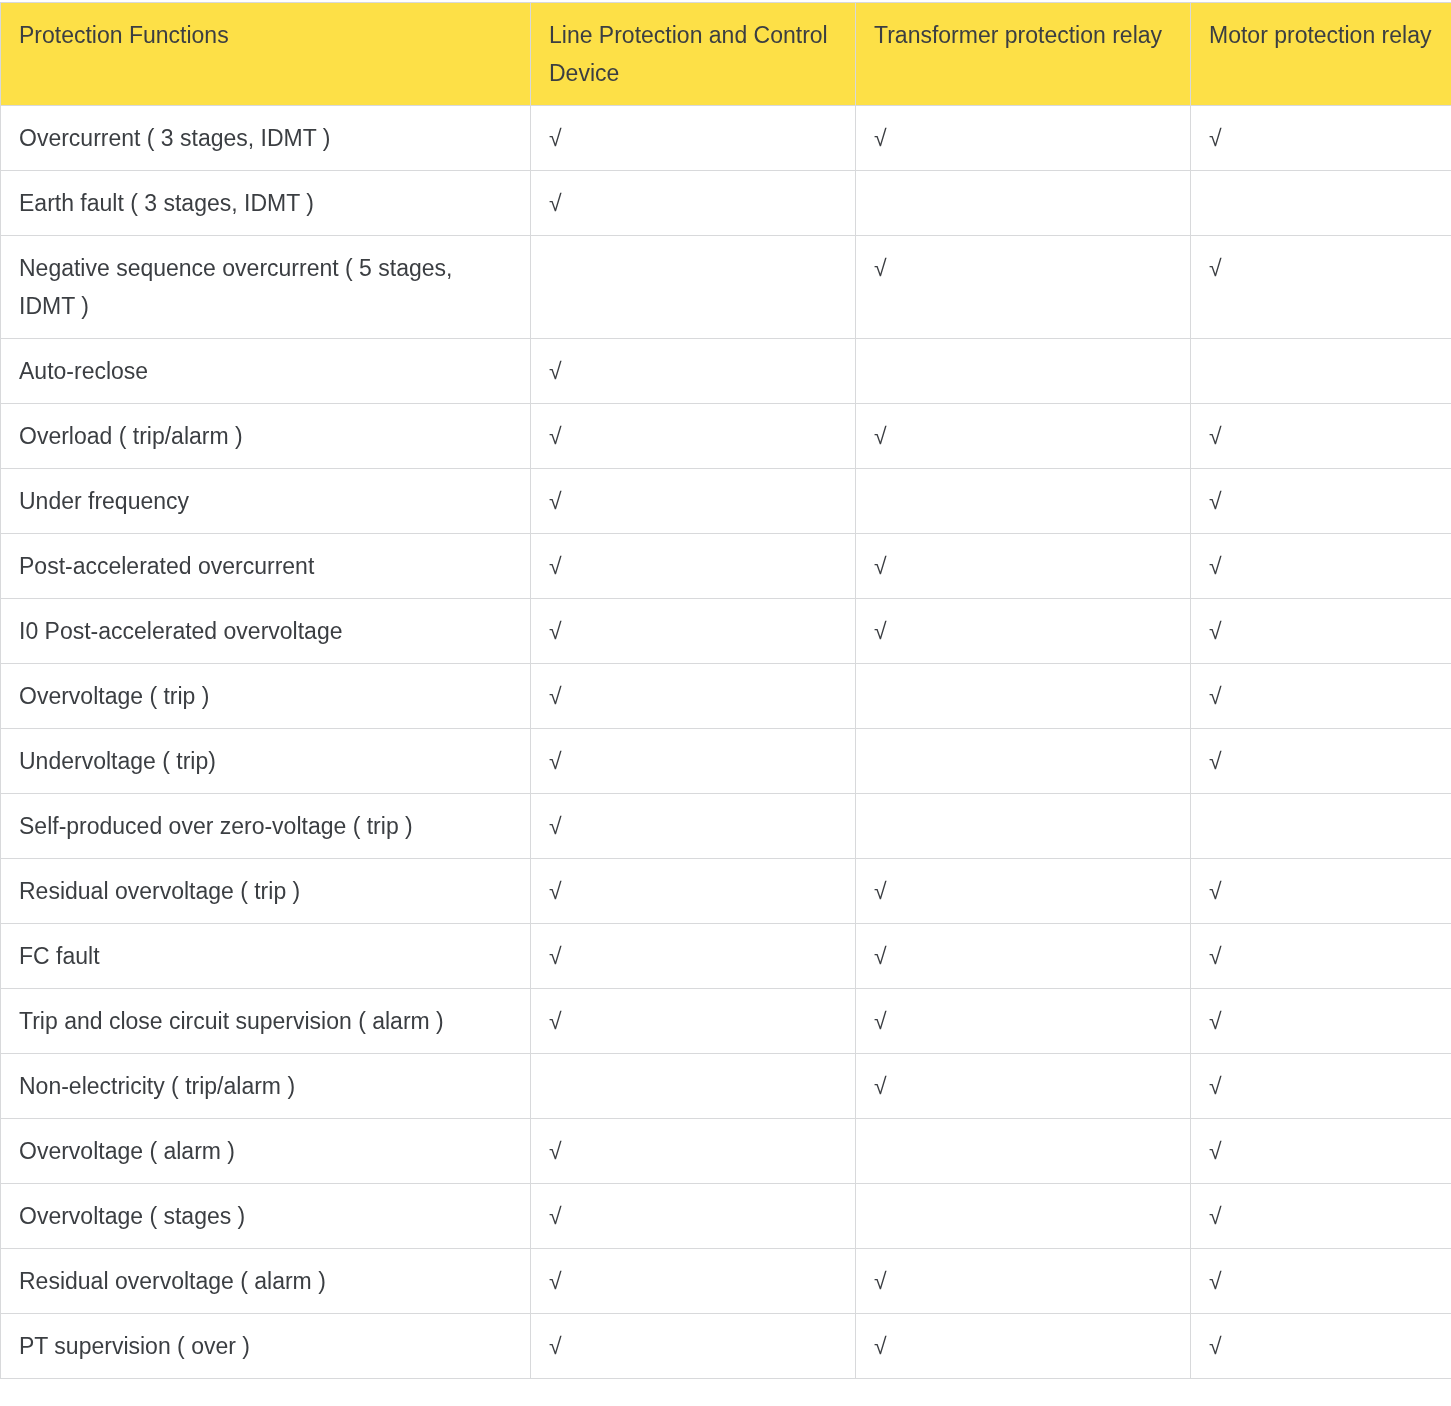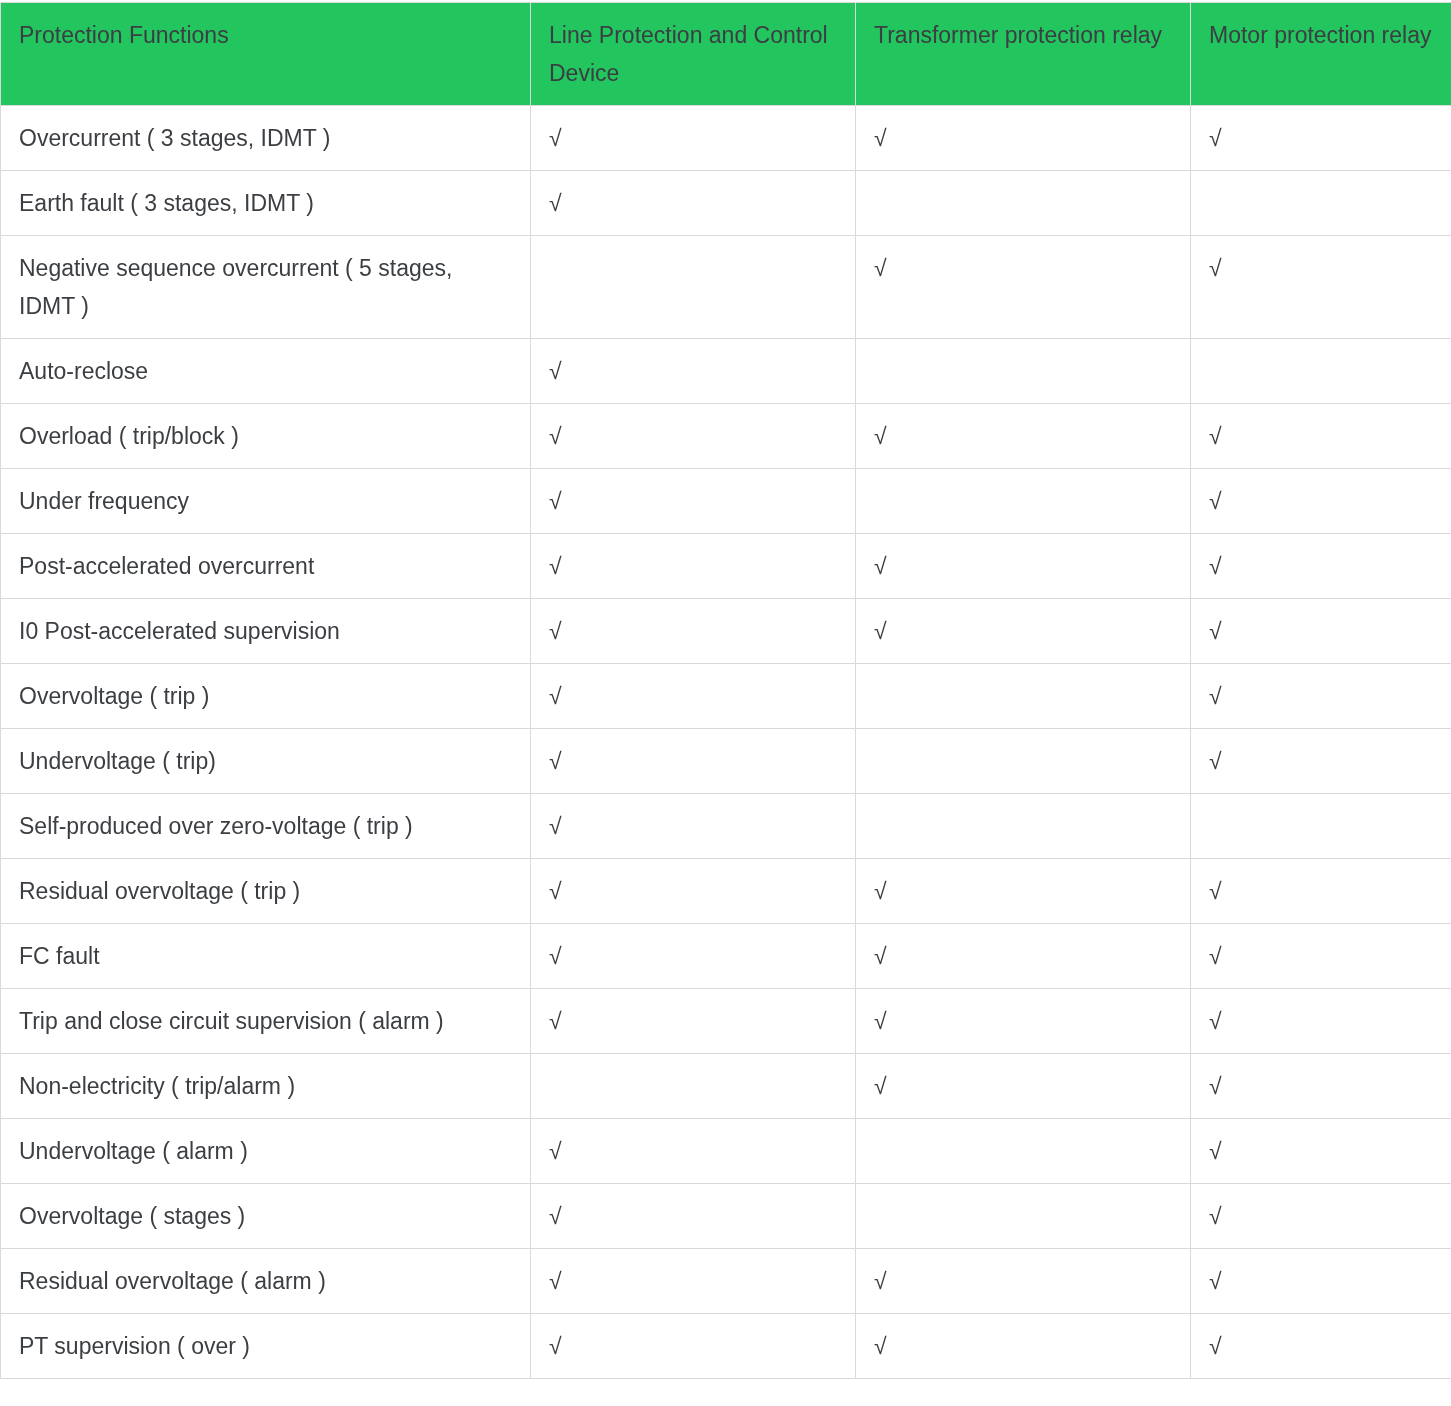--- a/index.html
+++ b/index.html
@@ -26,21 +26,21 @@
     text-align: left;
     vertical-align: top;
     padding: 13px 18px;
     font-size: 23px;
     line-height: 38px;
     font-weight: 400;
     overflow: hidden;
     word-wrap: break-word;
   }
   table.spec-table thead th {
-    background: #22c55e;
+    background: #fde047;
     color: #3b3e42;
   }
   table.spec-table tbody td {
     background: #ffffff;
   }
 </style>
 </head>
 <body>
 
 <table class="spec-table">
@@ -77,39 +77,39 @@
         <td>√</td>
         <td>√</td>
       </tr>
       <tr>
         <td>Auto-reclose</td>
         <td>√</td>
         <td></td>
         <td></td>
       </tr>
       <tr>
-        <td>Overload ( trip/block )</td>
+        <td>Overload ( trip/alarm )</td>
         <td>√</td>
         <td>√</td>
         <td>√</td>
       </tr>
       <tr>
         <td>Under frequency</td>
         <td>√</td>
         <td></td>
         <td>√</td>
       </tr>
       <tr>
         <td>Post-accelerated overcurrent</td>
         <td>√</td>
         <td>√</td>
         <td>√</td>
       </tr>
       <tr>
-        <td>I0 Post-accelerated supervision</td>
+        <td>I0 Post-accelerated overvoltage</td>
         <td>√</td>
         <td>√</td>
         <td>√</td>
       </tr>
       <tr>
         <td>Overvoltage ( trip )</td>
         <td>√</td>
         <td></td>
         <td>√</td>
       </tr>
@@ -143,21 +143,21 @@
         <td>√</td>
         <td>√</td>
       </tr>
       <tr>
         <td>Non-electricity ( trip/alarm )</td>
         <td></td>
         <td>√</td>
         <td>√</td>
       </tr>
       <tr>
-        <td>Undervoltage ( alarm )</td>
+        <td>Overvoltage ( alarm )</td>
         <td>√</td>
         <td></td>
         <td>√</td>
       </tr>
       <tr>
         <td>Overvoltage ( stages )</td>
         <td>√</td>
         <td></td>
         <td>√</td>
       </tr>

